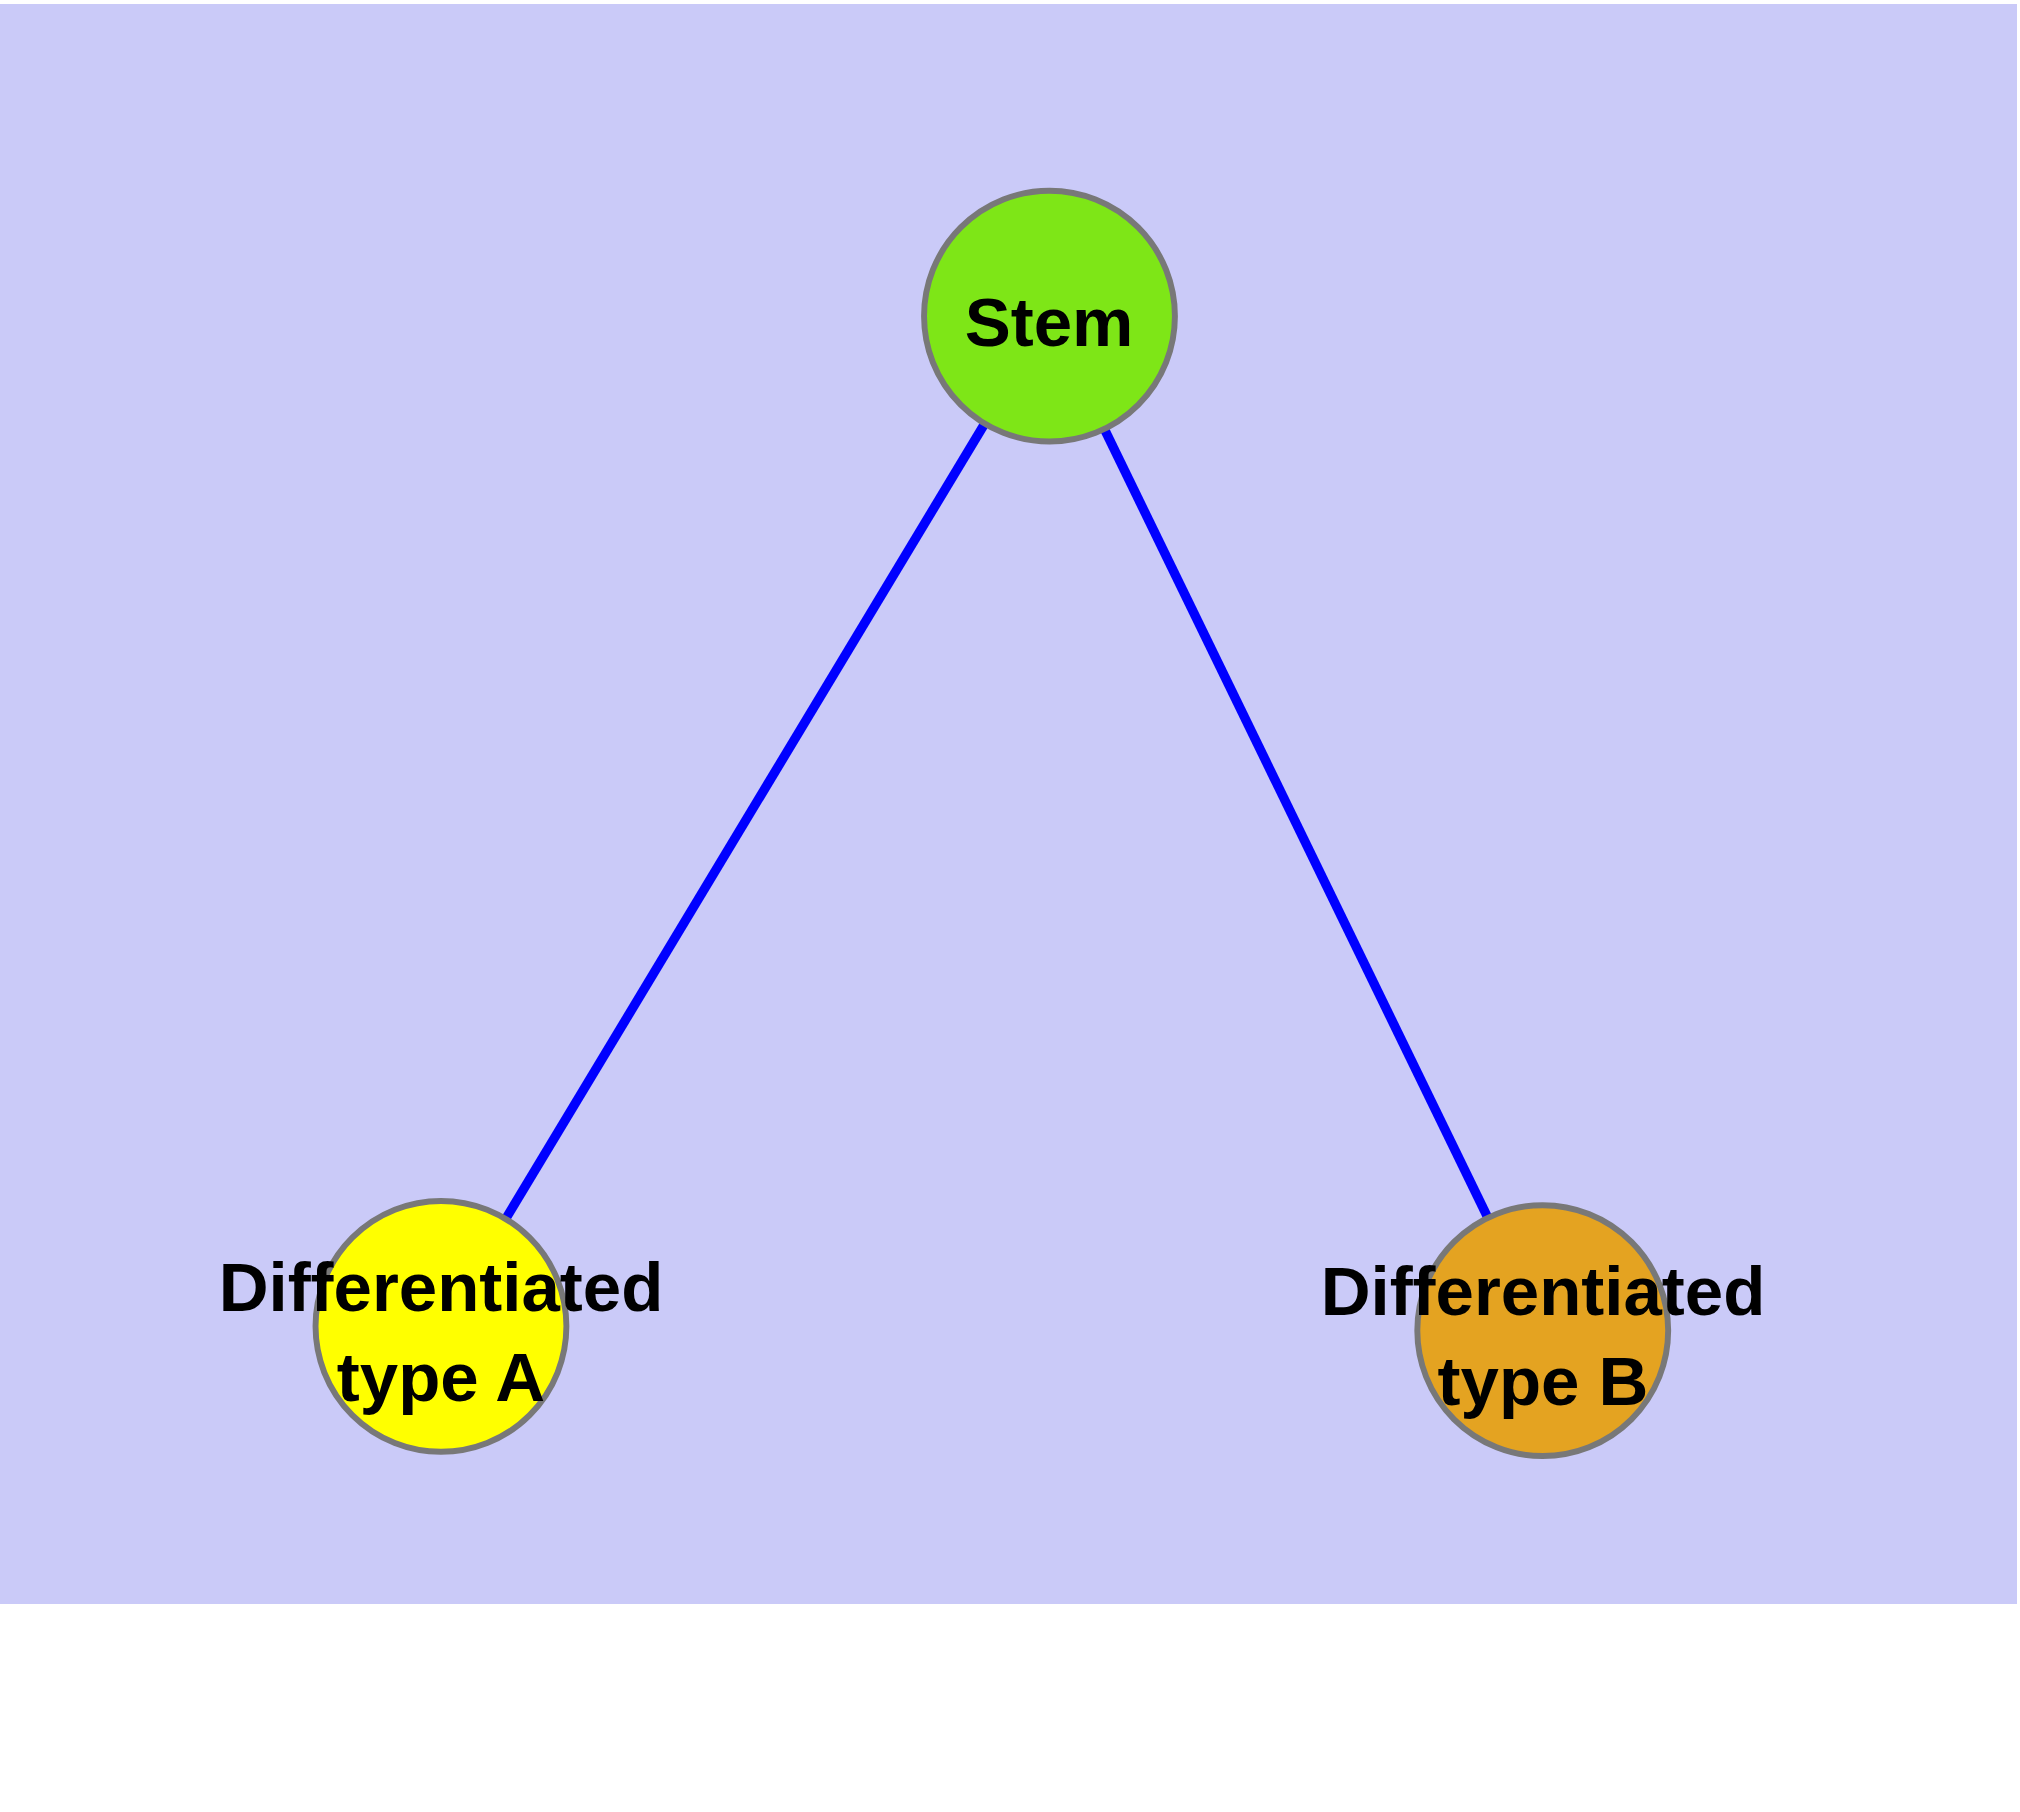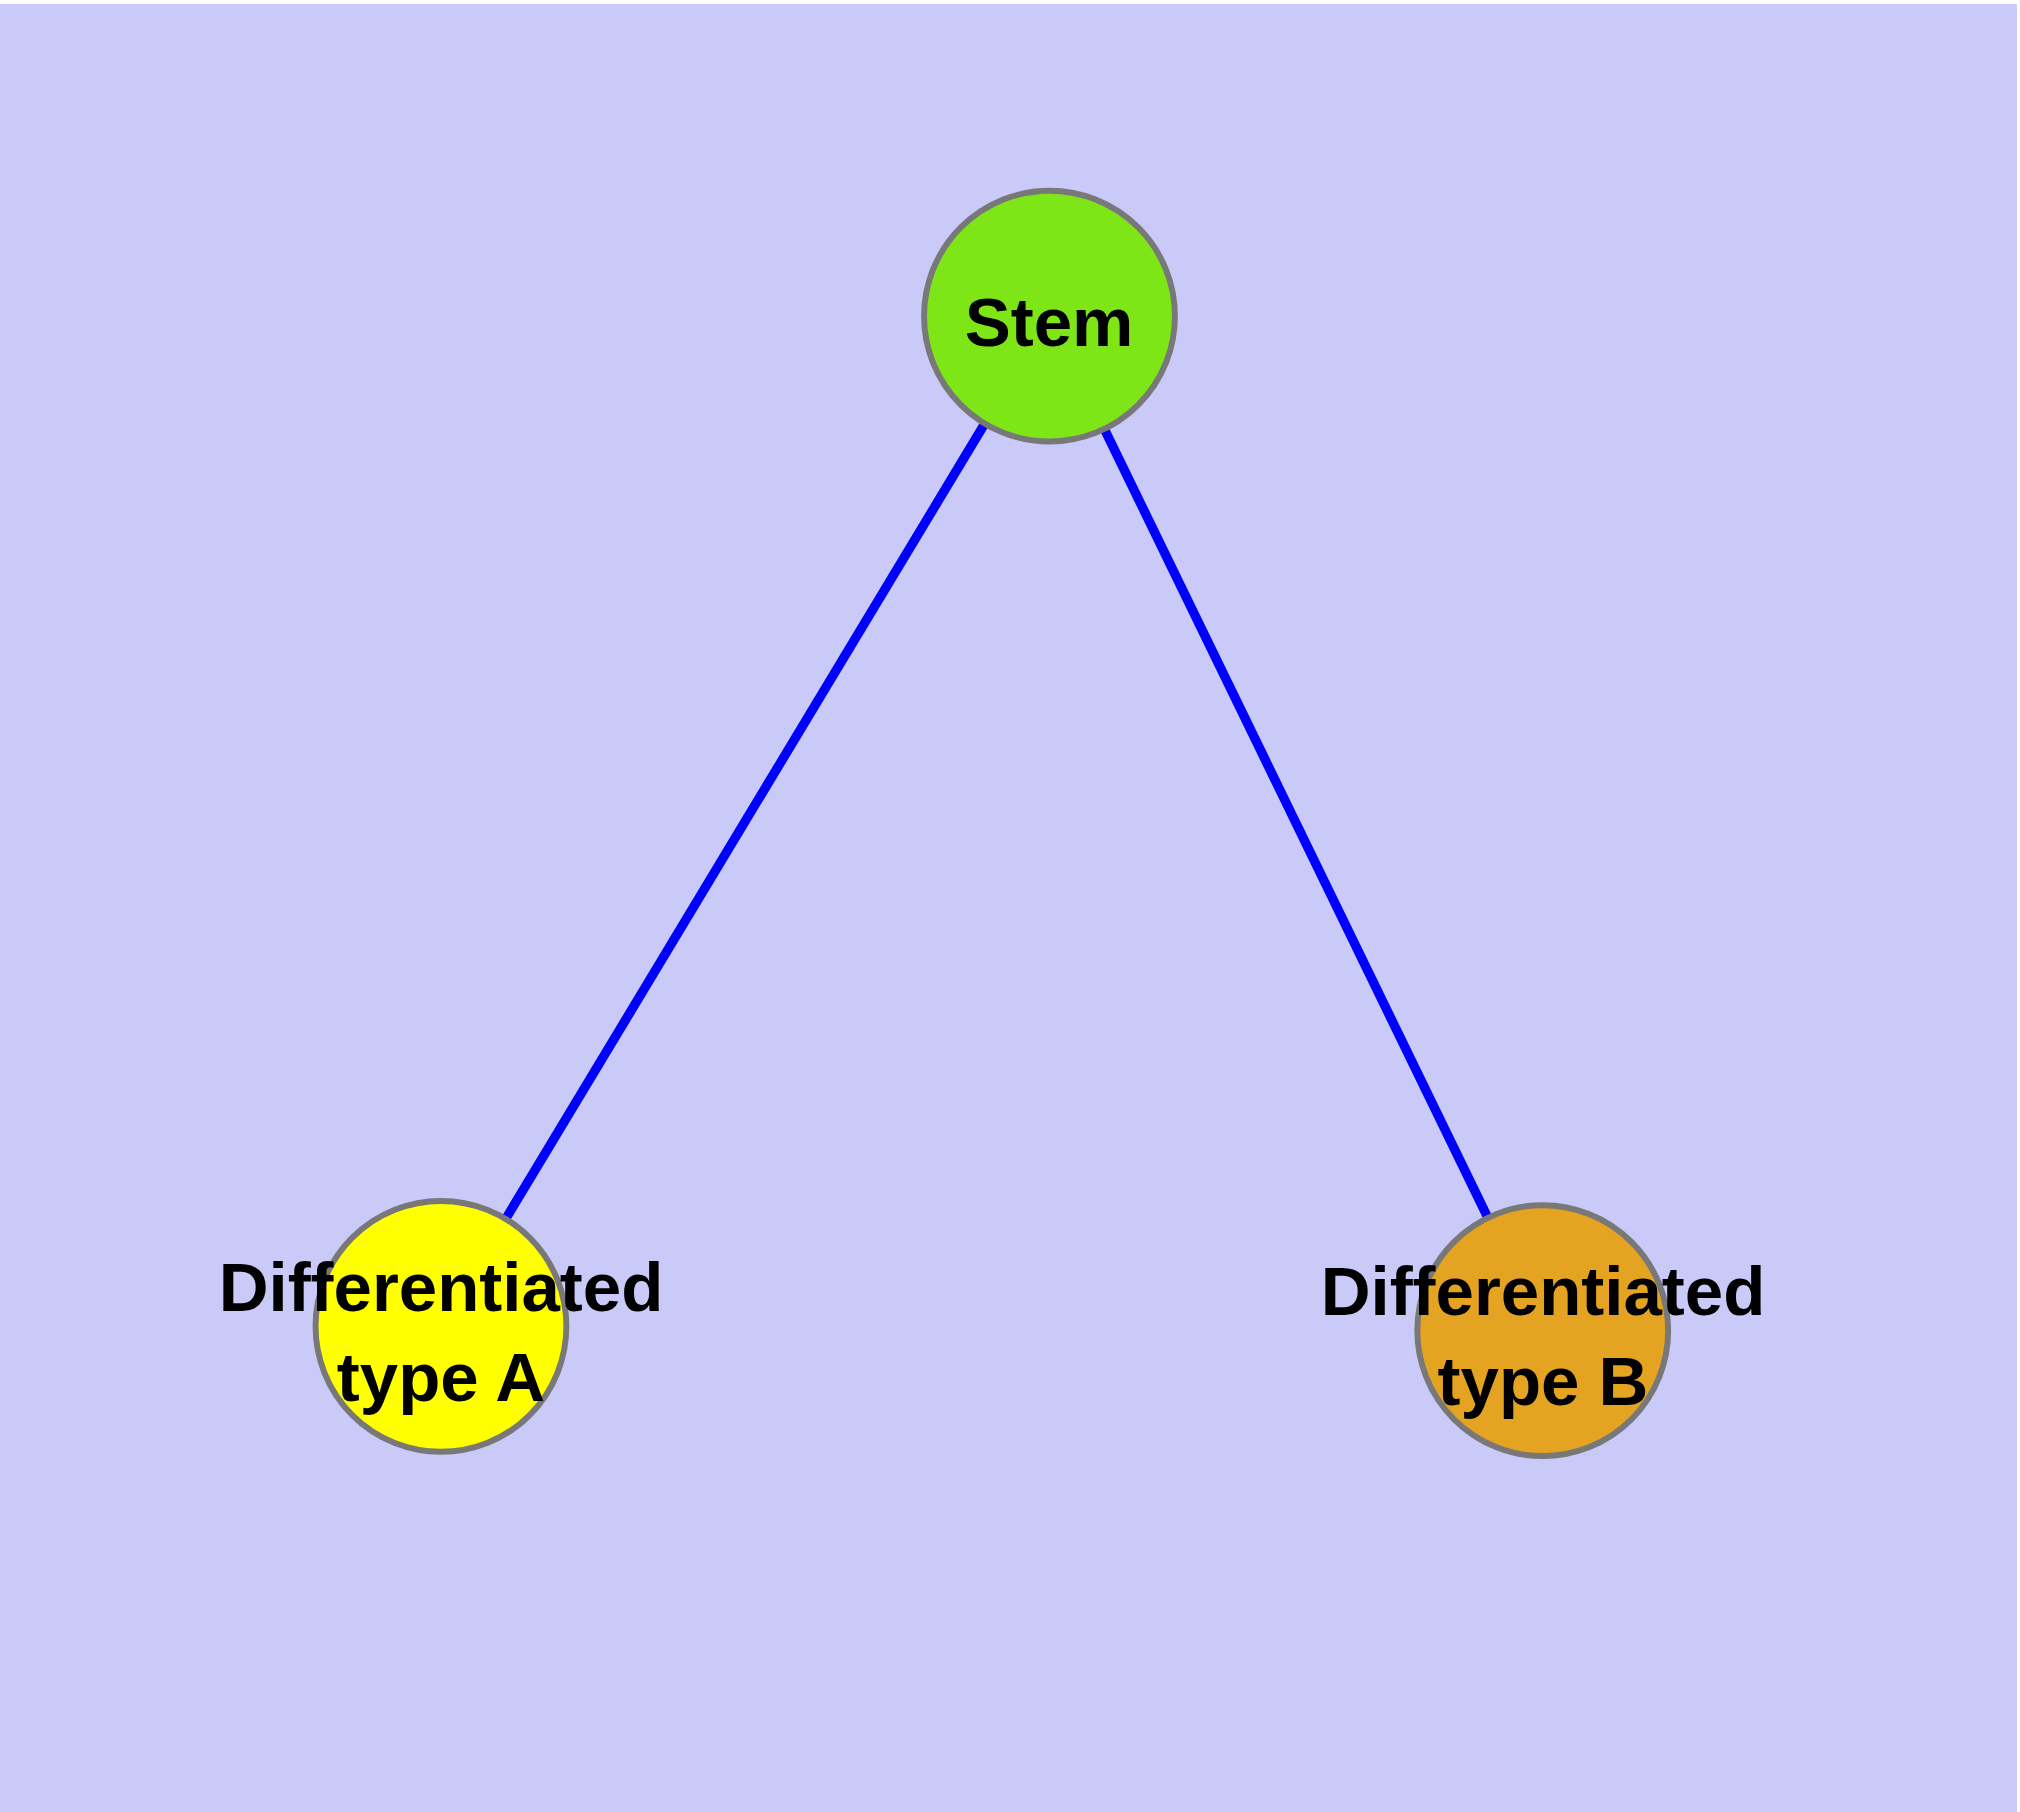--- a/index.html
+++ b/index.html
@@ -4,21 +4,21 @@
 <style>
   html, body {
     margin: 0;
     padding: 0;
     background: #ffffff;
     font-family: "Liberation Sans", sans-serif;
   }
   .page {
     position: relative;
     width: 2021px;
-    height: 1812px;
+    height: 1604px;
     background: #ffffff;
     overflow: hidden;
   }
   .plot-bg {
     position: absolute;
     left: 0;
     top: 4.2px;
     right: 4.2px;
     bottom: 0;
   }

